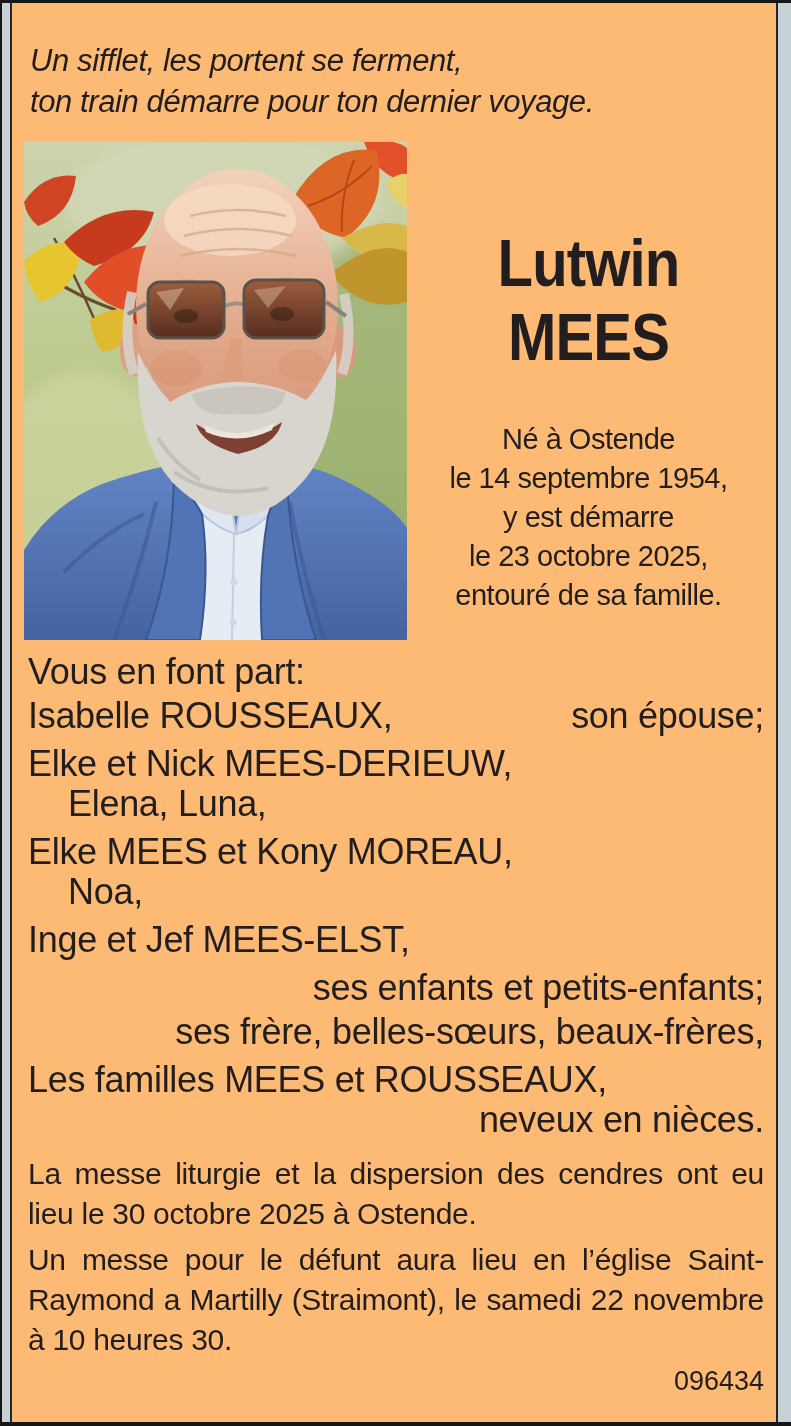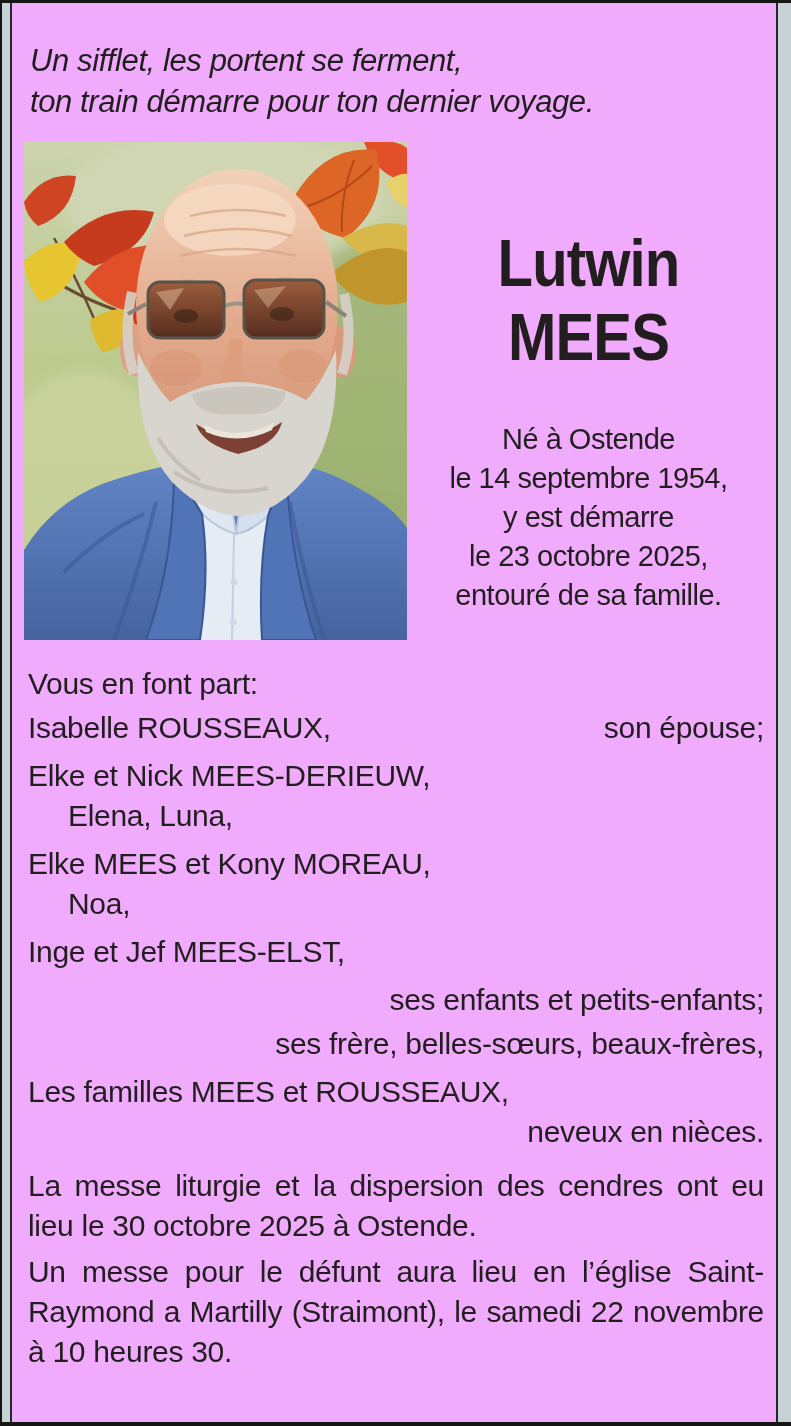--- a/index.html
+++ b/index.html
@@ -8,40 +8,40 @@
     background:#c6d2d6;
     font-family:"Liberation Sans",sans-serif;
     color:#221e1f;
     overflow:hidden;
   }
   .rule-top{position:absolute;top:0;left:0;right:0;height:3px;background:#161616;z-index:5;}
   .rule-bottom{position:absolute;bottom:0;left:0;right:0;height:4px;background:#161616;z-index:5;}
   .edge-left{position:absolute;top:0;bottom:0;left:0;width:2px;background:#161616;z-index:5;}
   .sheet{
     position:absolute;top:3px;bottom:4px;left:10px;right:13px;
-    background:#f0abfc;
+    background:#fdba74;
     border-left:2px solid #262626;border-right:2px solid #262626;
     box-sizing:border-box;
     padding:37px 6px 0 8px;
     overflow:hidden;
   }
   .quote{
     font-style:italic;font-size:31px;line-height:41px;
     letter-spacing:-0.4px;padding-left:10px;
   }
   .main-row{margin-top:20px;display:flex;}
   .photo-frame{flex:0 0 383px;width:383px;height:498px;margin-left:4px;}
   .photo-frame svg{display:block;width:383px;height:498px;}
   .right-col{flex:1;text-align:center;padding-top:84px;}
   .name-line{
     font-weight:bold;font-size:66px;line-height:74px;
     letter-spacing:-1px;transform:scaleX(0.88);
   }
   .vitals{margin-top:46px;font-size:29px;line-height:39px;letter-spacing:-0.5px;}
-  .announce{margin-top:24px;font-size:30px;line-height:40px;letter-spacing:-0.3px;padding:0 6px 0 8px;}
+  .announce{margin-top:12px;font-size:36px;line-height:40px;letter-spacing:-0.3px;padding:0 6px 0 8px;}
   .fam-row{display:flex;justify-content:space-between;}
   .fam-row.right-only{justify-content:flex-end;text-align:right;}
   .indent{padding-left:40px;}
   .gap-sm{margin-top:4px;}
   .gap{margin-top:8px;}
   .para{
     font-size:30px;line-height:40px;letter-spacing:-0.3px;
     text-align:justify;padding:0 6px 0 8px;
   }
   .para-1{margin-top:14px;}
@@ -212,16 +212,17 @@
       <span>Les familles MEES et ROUSSEAUX,</span>
     </div>
     <div class="fam-row right-only">
       <span>neveux en nièces.</span>
     </div>
   </div>
 
   <div class="para para-1">La messe liturgie et la dispersion des cendres ont eu lieu le 30 octobre 2025 à Ostende.</div>
   <div class="para para-2">Un messe pour le défunt aura lieu en l’église Saint-Raymond a Martilly (Straimont), le samedi 22 novembre à 10 heures 30.</div>
 
+  <div class="ref">096434</div>
 
 </div>
 
 <div class="rule-bottom"></div>
 
 </body></html>

